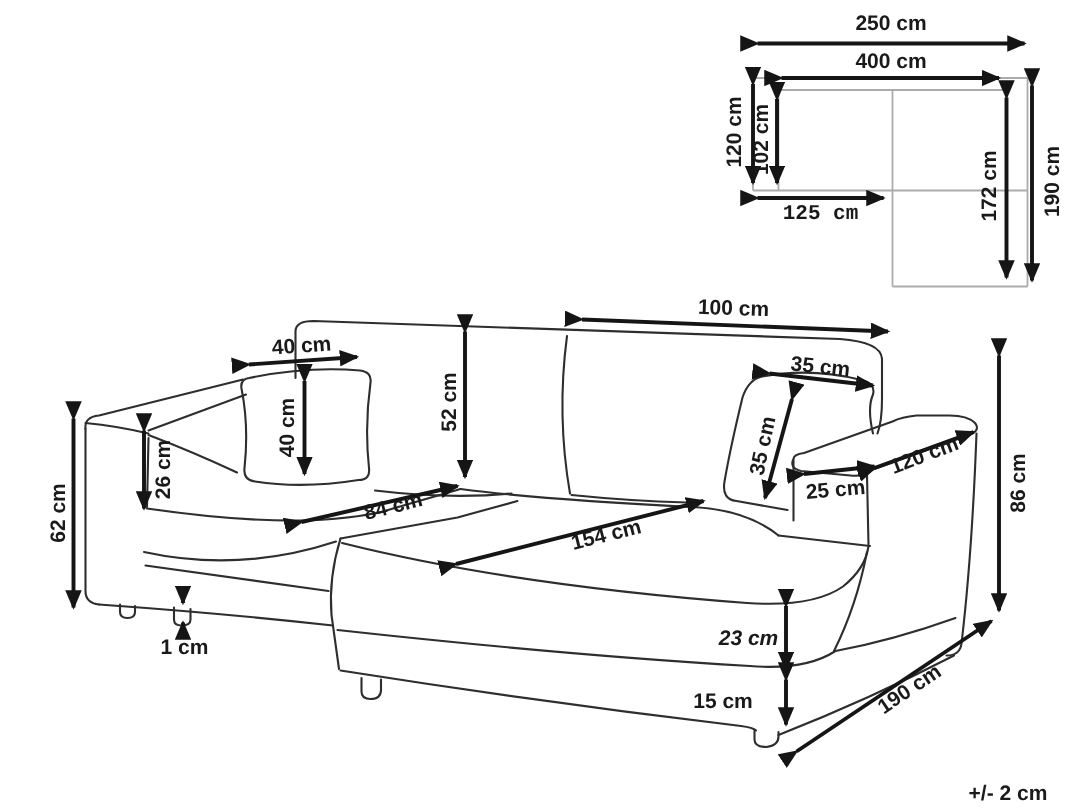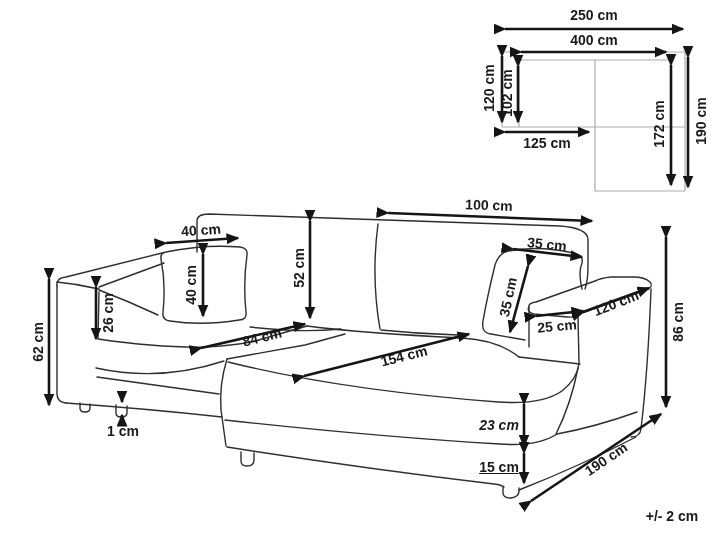--- a/index.html
+++ b/index.html
@@ -110,36 +110,36 @@
       <path class="arrow" d="M531,501 L661,414" marker-start="url(#ah)" marker-end="url(#ah)"></path>
       <path class="arrow" d="M122,392 L122,402" marker-end="url(#ah)"></path>
       <path class="arrow" d="M122,425 L122,415" marker-end="url(#ah)"></path>
     </g>
   </svg>
 
   <div class="dim" style="left:594px;top:15px;">250 cm</div>
   <div class="dim" style="left:594px;top:40px;">400 cm</div>
   <div class="dim" style="left:489px;top:88px;transform:translate(-50%,-50%) rotate(-90deg);">120 cm</div>
   <div class="dim" style="left:507px;top:93px;transform:translate(-50%,-50%) rotate(-90deg);">102 cm</div>
-  <div class="dim" style="left:547px;top:143px;">125 cm</div>
+  <div class="dim" style="left:547px;top:143px;font-family:Liberation Mono, monospace;">125 cm</div>
   <div class="dim" style="left:659px;top:124px;transform:translate(-50%,-50%) rotate(-90deg);">172 cm</div>
   <div class="dim" style="left:701px;top:121px;transform:translate(-50%,-50%) rotate(-90deg);">190 cm</div>
 
   <div class="dim" style="left:489px;top:205px;transform:translate(-50%,-50%) rotate(2deg);">100 cm</div>
   <div class="dim" style="left:201px;top:230px;transform:translate(-50%,-50%) rotate(-4deg);">40 cm</div>
   <div class="dim" style="left:191px;top:285px;transform:translate(-50%,-50%) rotate(-90deg);">40 cm</div>
   <div class="dim" style="left:299px;top:268px;transform:translate(-50%,-50%) rotate(-90deg);">52 cm</div>
   <div class="dim" style="left:108px;top:313px;transform:translate(-50%,-50%) rotate(-90deg);">26 cm</div>
   <div class="dim" style="left:38px;top:342px;transform:translate(-50%,-50%) rotate(-90deg);">62 cm</div>
   <div class="dim" style="left:123px;top:431px;">1 cm</div>
   <div class="dim" style="left:547px;top:244px;transform:translate(-50%,-50%) rotate(6deg);">35 cm</div>
   <div class="dim" style="left:508px;top:297px;transform:translate(-50%,-50%) rotate(-78deg);">35 cm</div>
   <div class="dim" style="left:557px;top:326px;transform:translate(-50%,-50%) rotate(-5deg);">25 cm</div>
   <div class="dim" style="left:616px;top:303px;transform:translate(-50%,-50%) rotate(-21deg);">120 cm</div>
   <div class="dim" style="left:678px;top:322px;transform:translate(-50%,-50%) rotate(-90deg);">86 cm</div>
   <div class="dim" style="left:262px;top:337px;transform:translate(-50%,-50%) rotate(-14deg);">84 cm</div>
   <div class="dim" style="left:404px;top:356px;transform:translate(-50%,-50%) rotate(-14deg);">154 cm</div>
   <div class="dim" style="left:499px;top:425px;font-style:italic;">23 cm</div>
-  <div class="dim" style="left:499px;top:467px;text-decoration:underline;">15 cm</div>
+  <div class="dim" style="left:482px;top:467px;">15 cm</div>
   <div class="dim" style="left:606px;top:459px;transform:translate(-50%,-50%) rotate(-34deg);">190 cm</div>
 
-  <div class="dim" style="left:672px;top:516px;">+/- 2 cm</div>
+  <div class="dim" style="left:672px;top:528px;">+/- 2 cm</div>
 </div>
 
 </body></html>

